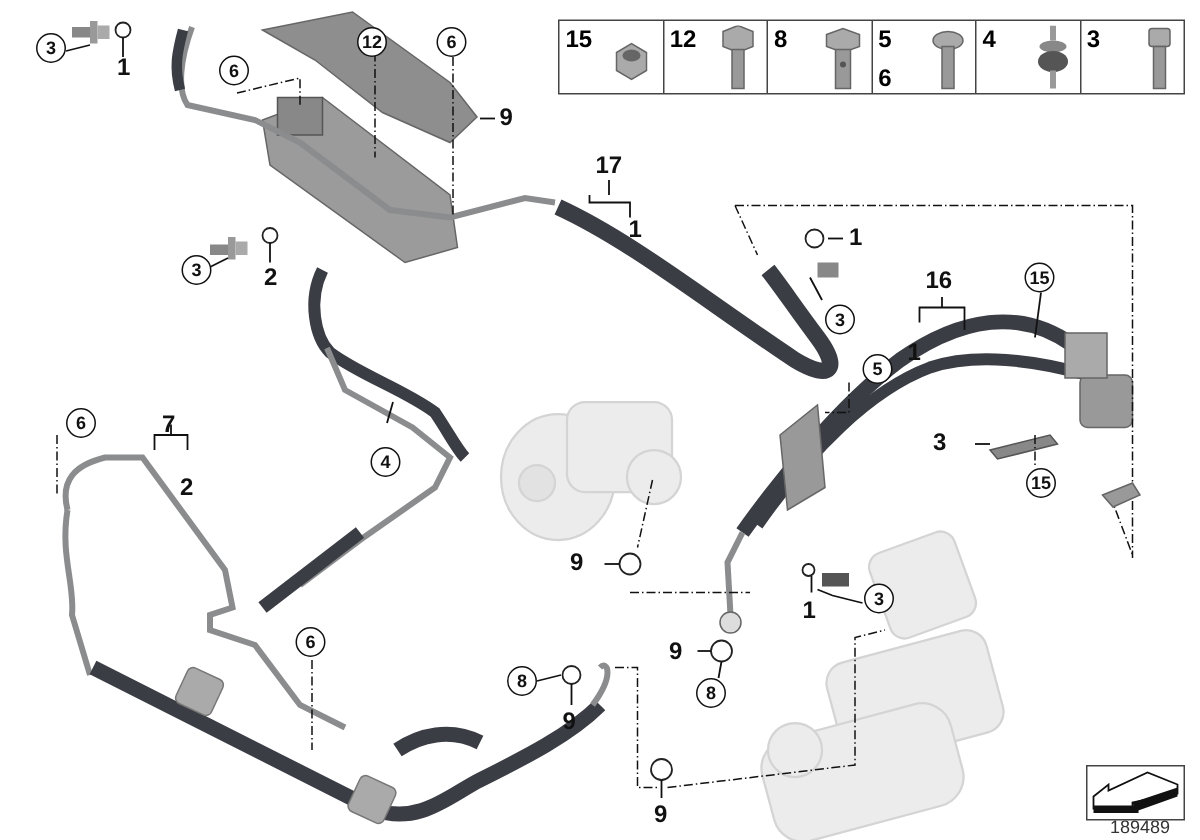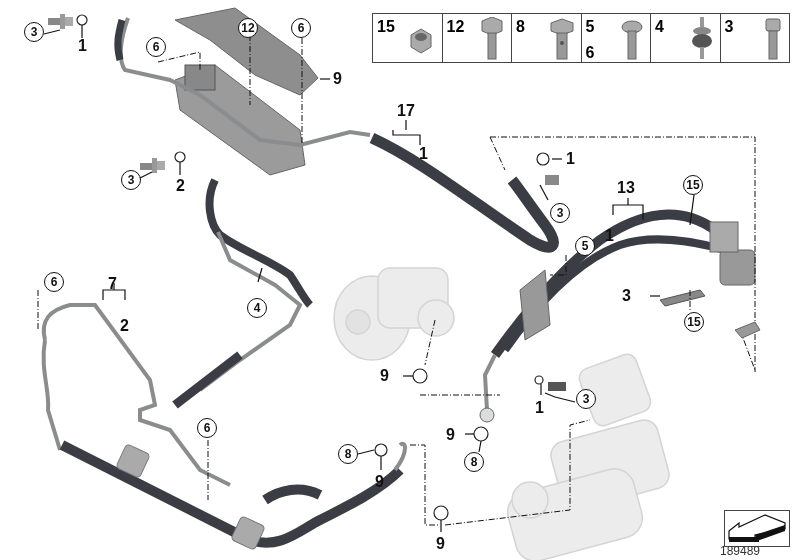--- a/index.html
+++ b/index.html
@@ -8,21 +8,21 @@
   .callout{position:absolute;font-weight:bold;font-size:16px;color:#111;line-height:1;font-family:"Liberation Sans",sans-serif;}
   .circ{position:absolute;width:20px;height:20px;border:1.6px solid #111;border-radius:50%;background:#fff;
         font-weight:bold;font-size:12px;display:flex;align-items:center;justify-content:center;color:#111;box-sizing:border-box;}
   .legend{position:absolute;left:372px;top:13px;width:418px;height:50px;border:1px solid #444;display:flex;box-sizing:border-box;background:#fff;}
   .legend .cell{flex:1;border-right:1px solid #444;position:relative;}
   .legend .cell:last-child{border-right:none;}
   .legend .num{position:absolute;left:4px;top:4px;font-weight:bold;font-size:16px;}
   .legend .num2{position:absolute;left:4px;top:30px;font-weight:bold;font-size:16px;}
   .legend svg{position:absolute;right:6px;top:3px;}
   .ref-box{position:absolute;left:724px;top:510px;width:66px;height:37px;border:1px solid #444;box-sizing:border-box;background:#fff;}
-  .ref-num{position:absolute;left:720px;top:544px;font-size:12px;color:#333;text-align:center;}
+  .ref-num{position:absolute;left:740px;top:544px;font-size:12px;color:#333;text-align:center;}
 </style>
 </head>
 <body>
 
 <svg id="diagram" viewBox="0 0 800 560" xmlns="http://www.w3.org/2000/svg">
 
   <g fill="#ececec" stroke="#d4d4d4" stroke-width="1.5">
     <ellipse cx="372" cy="318" rx="38" ry="42"></ellipse>
     <rect x="378" y="268" width="70" height="60" rx="12"></rect>
     <circle cx="436" cy="318" r="18"></circle>
@@ -194,21 +194,21 @@
 <div class="circ" style="left:464px;top:452px">8</div>
 <div class="circ" style="left:197px;top:418px">6</div>
 <div class="circ" style="left:338px;top:444px">8</div>
 
 <span class="callout" style="left:78px;top:38px">1</span>
 <span class="callout" style="left:333px;top:71px">9</span>
 <span class="callout" style="left:397px;top:103px">17</span>
 <span class="callout" style="left:419px;top:146px">1</span>
 <span class="callout" style="left:176px;top:178px">2</span>
 <span class="callout" style="left:566px;top:151px">1</span>
-<span class="callout" style="left:617px;top:180px">13</span>
+<span class="callout" style="left:617px;top:180px">16</span>
 <span class="callout" style="left:605px;top:228px">1</span>
 <span class="callout" style="left:622px;top:288px">3</span>
 <span class="callout" style="left:108px;top:276px">7</span>
 <span class="callout" style="left:120px;top:318px">2</span>
 <span class="callout" style="left:380px;top:368px">9</span>
 <span class="callout" style="left:535px;top:400px">1</span>
 <span class="callout" style="left:446px;top:427px">9</span>
 <span class="callout" style="left:375px;top:474px">9</span>
 <span class="callout" style="left:436px;top:536px">9</span>
 

